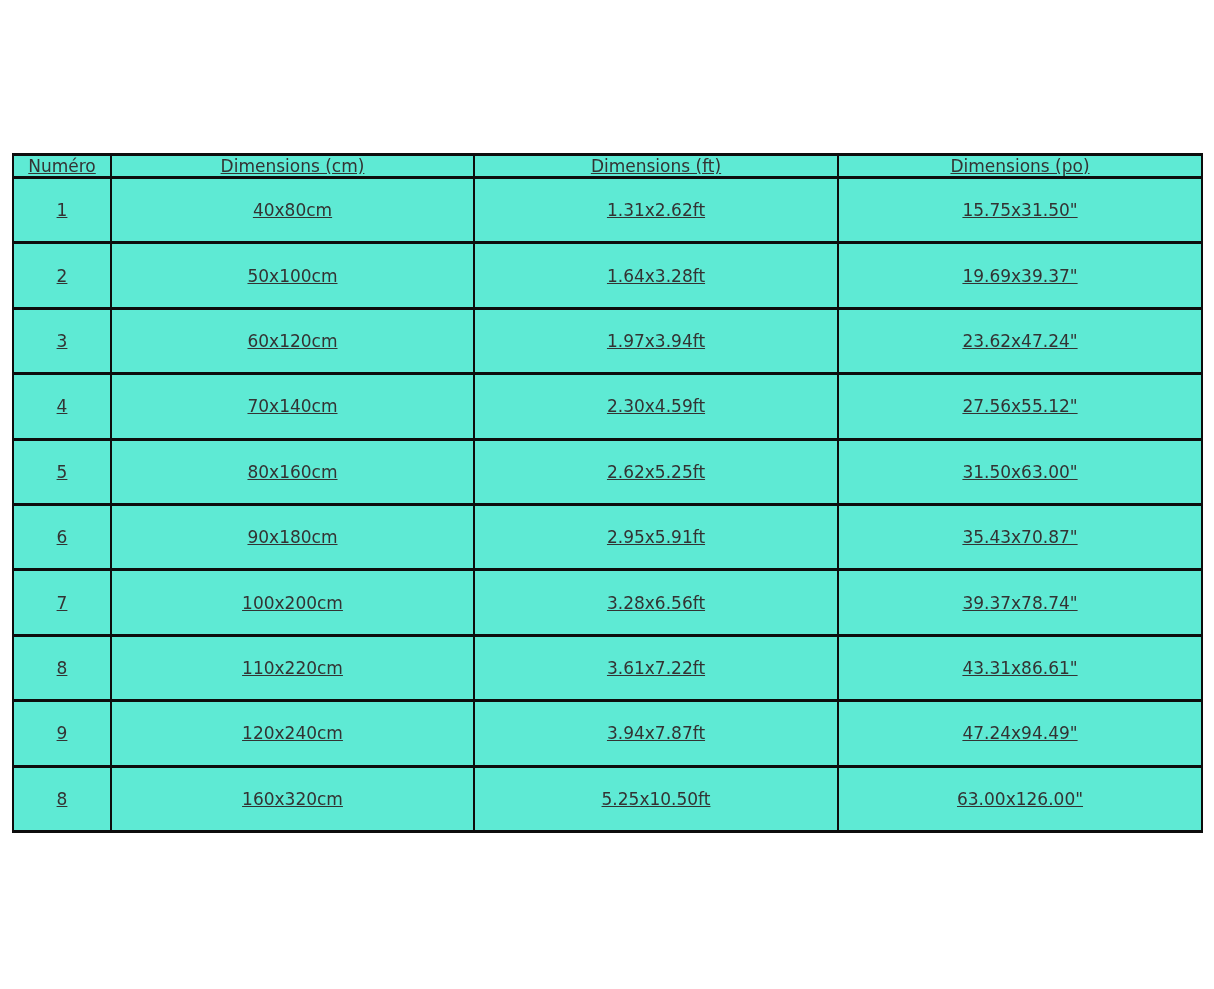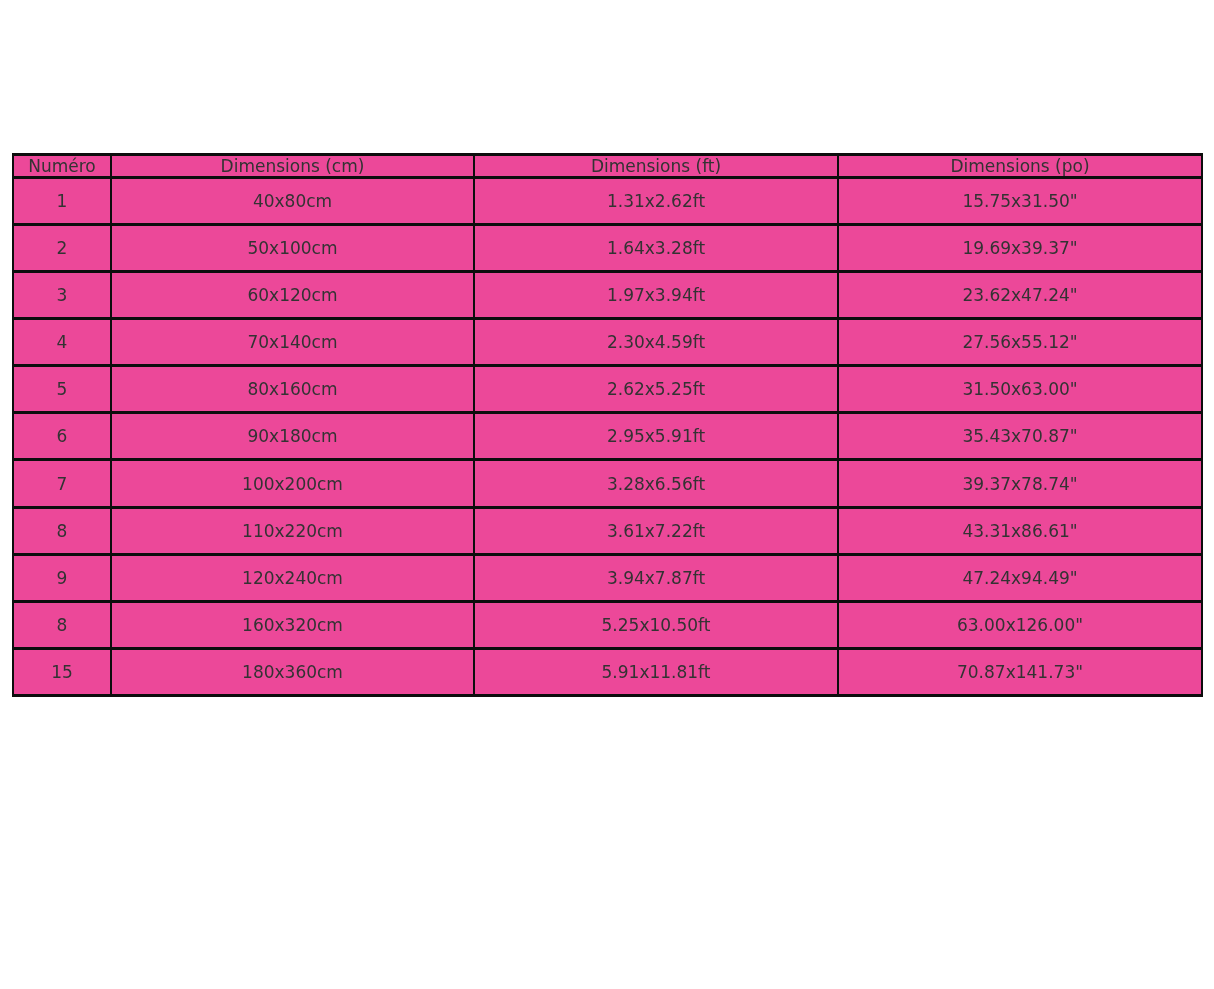--- a/index.html
+++ b/index.html
@@ -16,22 +16,23 @@
   }
   .table-wrap {
     position: absolute;
     left: 12px;
     top: 153px;
   }
   table.dim-table {
     border-collapse: collapse;
     table-layout: fixed;
     width: 1189px;
-    height: 544px;
-    background: #ec4899;
+    height: 680px;
+    background: #5eead4;
+    text-decoration: underline;
   }
   table.dim-table th,
   table.dim-table td {
     border-left: 2px solid #0d0d0d;
     border-right: 2px solid #0d0d0d;
     border-top: 3px solid #0d0d0d;
     border-bottom: 3px solid #0d0d0d;
     text-align: center;
     vertical-align: middle;
     font-size: 17px;
@@ -119,21 +120,15 @@
           <td>120x240cm</td>
           <td>3.94x7.87ft</td>
           <td>47.24x94.49"</td>
         </tr>
         <tr>
           <td>8</td>
           <td>160x320cm</td>
           <td>5.25x10.50ft</td>
           <td>63.00x126.00"</td>
         </tr>
-        <tr>
-          <td>15</td>
-          <td>180x360cm</td>
-          <td>5.91x11.81ft</td>
-          <td>70.87x141.73"</td>
-        </tr>
       </tbody>
   </table>
 </div>
 
 </body></html>

